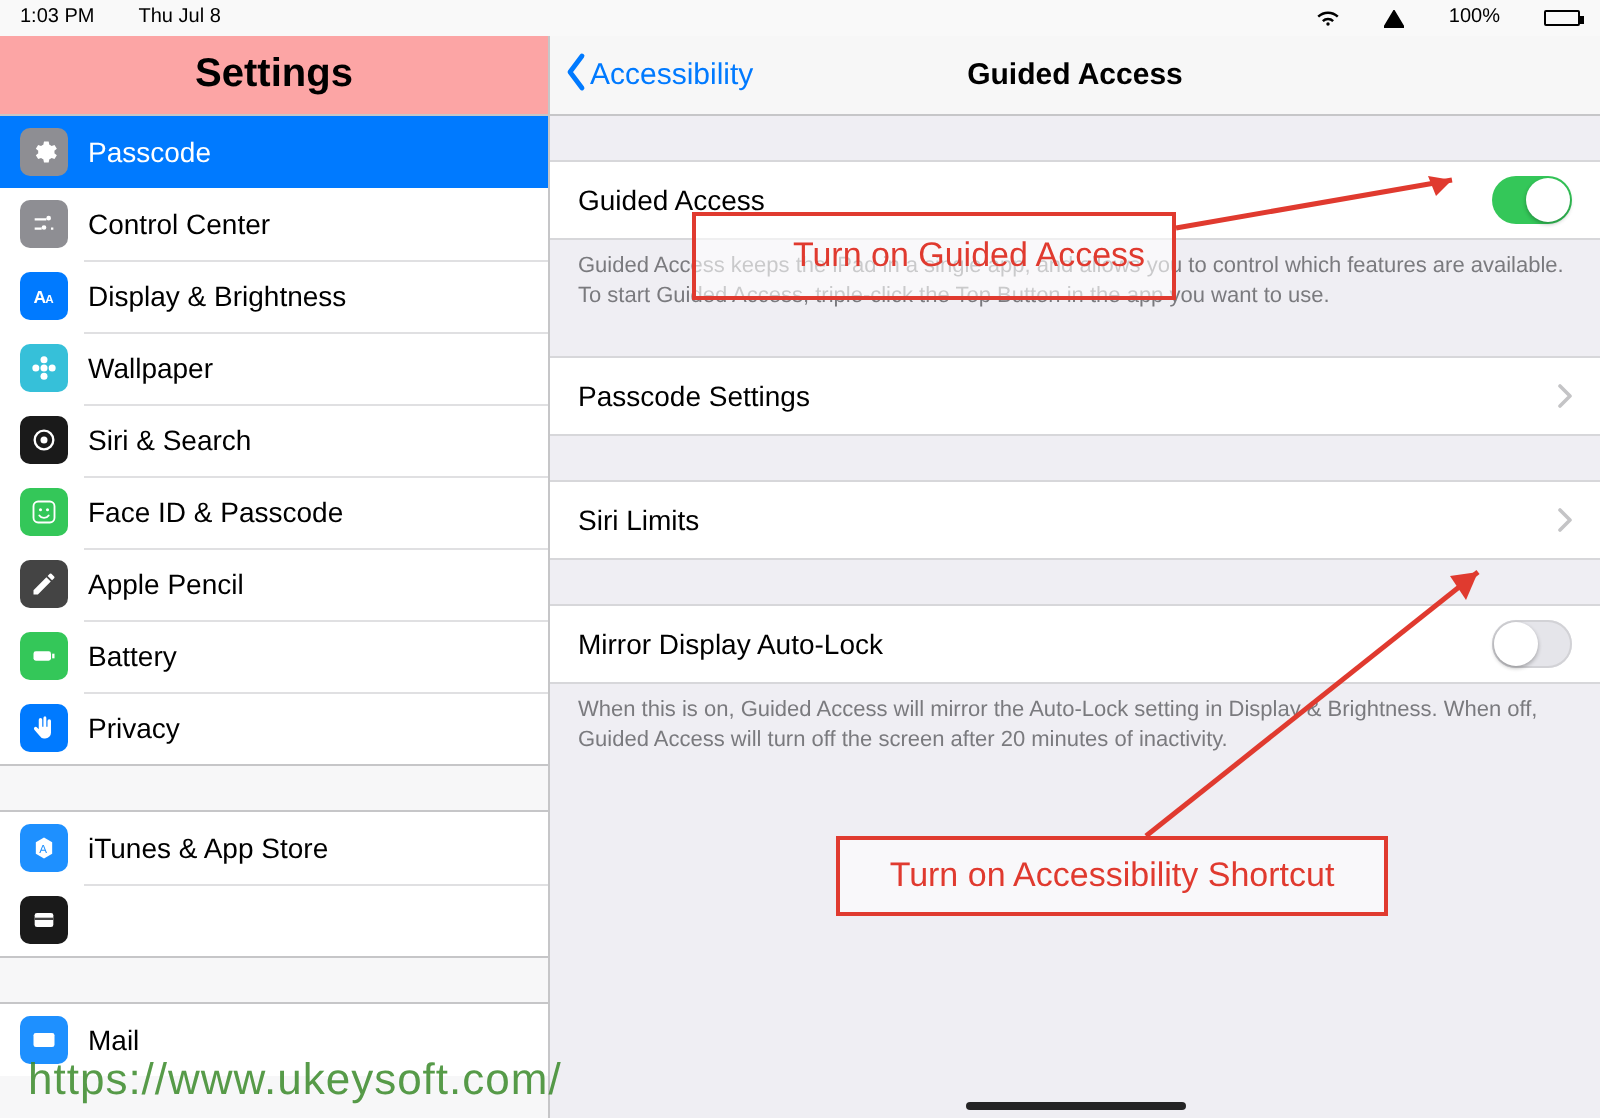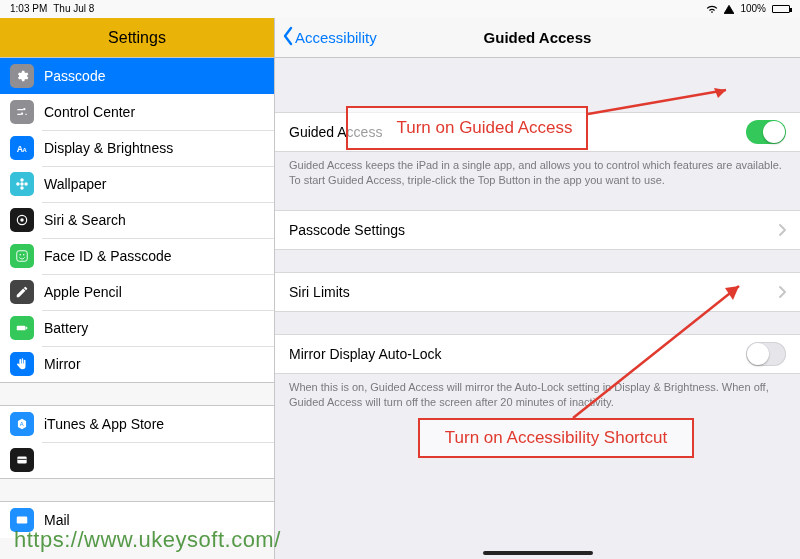--- a/index.html
+++ b/index.html
@@ -1,34 +1,34 @@
 <!DOCTYPE html>
 <html><head>
 <meta charset="utf-8">
 <style>
   * { box-sizing: border-box; margin: 0; padding: 0; font-family: -apple-system, "Helvetica Neue", Helvetica, Arial, sans-serif; }
   html, body { width: 800px; height: 559px; overflow: hidden; }
   body { background: #f2f2f5; position: relative; }
 
   
   .status-bar { height: 18px; line-height: 18px; font-size: 10px; color:#000; display:flex; justify-content:space-between; padding:0 10px; background:#f9f9f9;}
-  .status-left, .status-right { display:flex; gap:6px; align-items:center;}
+  .status-left, .status-right { display:flex; gap:22px; align-items:center;}
   .battery-icon { width:18px; height:8px; border:1px solid #000; border-radius:1px; position:relative;}
   .battery-icon::after { content:""; position:absolute; right:-3px; top:2px; width:2px; height:4px; background:#000;}
   .battery-fill { background:#000; width:100%; height:100%;}
   .wifi-icon svg, .signal-icon svg { display:block;}
   .status-right span { font-size:10px;}
 
   
   .split { display:flex; height:calc(100% - 18px); }
   .sidebar { width:275px; background:#f7f7f8; border-right:1px solid #c6c6c8; display:flex; flex-direction:column; }
-  .detail  { flex:1; background:#efeef3; display:flex; flex-direction:column; position:relative;gap:32px;}
-
-  
-  .sidebar-header { height:40px; display:flex; align-items:center; justify-content:center; font-weight:400; font-size:16px; border-bottom:1px solid #c6c6c8; background:#eab308;}
+  .detail  { flex:1; background:#efeef3; display:flex; flex-direction:column; position:relative;}
+
+  
+  .sidebar-header { height:40px; display:flex; align-items:center; justify-content:center; font-weight:700; font-size:20px; border-bottom:1px solid #c6c6c8; background:#fca5a5;}
   .sidebar-scroll { flex:1; overflow:hidden;}
   .side-group { background:#fff; border-top:1px solid #c6c6c8; border-bottom:1px solid #c6c6c8; margin-bottom:22px;}
   .side-group.first { border-top:none; margin-top:0;}
   .side-item { display:flex; align-items:center; height:36px; padding:0 12px 0 10px; font-size:14px; position:relative; cursor:pointer;}
   .side-item + .side-item::before { content:""; position:absolute; left:42px; right:0; top:0; height:1px; background:#e0e0e2;}
   .side-item.selected { background:#007aff; color:#fff;}
   .side-item.selected::before, .side-item.selected + .side-item::before { display:none;}
   .side-icon { width:24px; height:24px; border-radius:5px; margin-right:10px; display:flex; align-items:center; justify-content:center; color:#fff; flex-shrink:0;}
   .side-icon svg { width:14px; height:14px; display:block;}
   .side-group.last { margin-bottom:0; border-bottom:none;}
@@ -173,21 +173,21 @@
               </svg>
             </span>
             <span>Battery</span>
           </div>
           <div class="side-item">
             <span class="side-icon" style="background: rgb(0, 122, 255);">
               <svg viewBox="0 0 24 24">
                 <path fill="currentColor" d="M13 2a1.5 1.5 0 00-1.5 1.5V11h-1V5a1.5 1.5 0 10-3 0v8l-1.7-1.7a1.5 1.5 0 00-2.1 2.1l4.3 5.1A5 5 0 0012 21h1a5 5 0 005-5V6a1.5 1.5 0 10-3 0v5h-1V3.5A1.5 1.5 0 0013 2z"></path>
               </svg>
             </span>
-            <span>Mirror</span>
+            <span>Privacy</span>
           </div>
         </div>
         <div class="side-group">
           <div class="side-item">
             <span class="side-icon" style="background: rgb(30, 144, 255);">
               <svg viewBox="0 0 24 24">
                 <path fill="currentColor" d="M12 3l7 4v10l-7 4-7-4V7z"></path>
                 <text x="8" y="16" font-size="10" fill="#1e90ff">A</text>
               </svg>
             </span>

